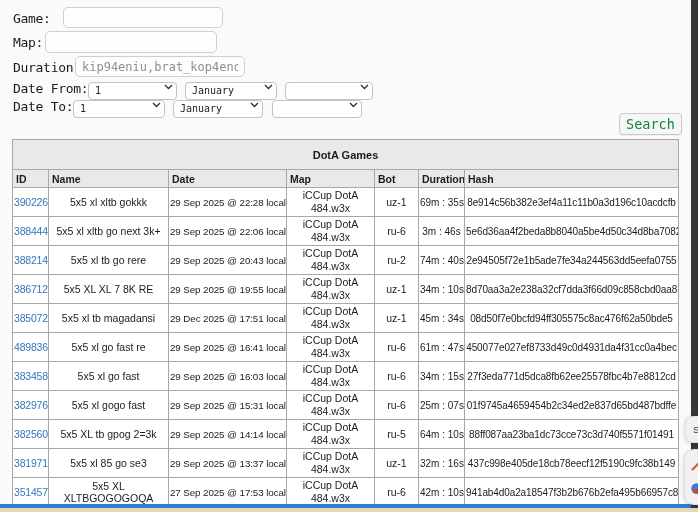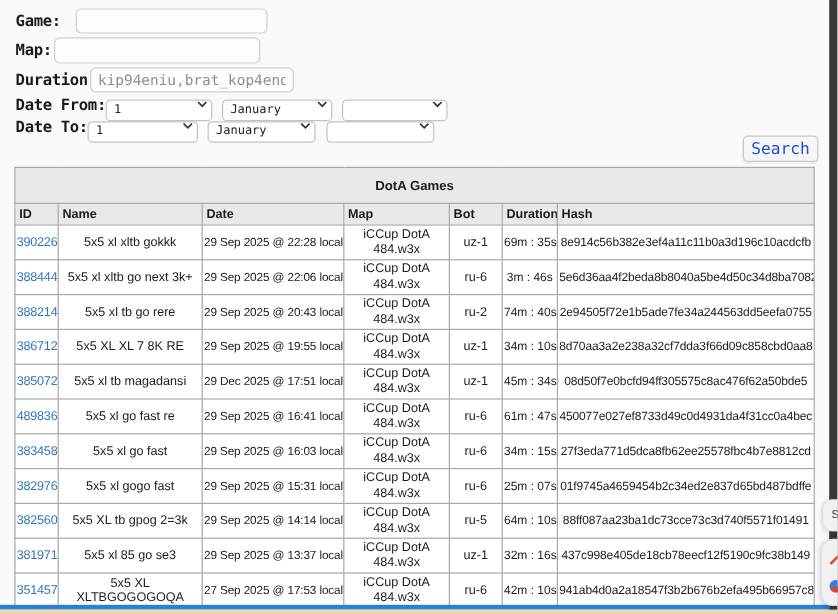--- a/index.html
+++ b/index.html
@@ -1,36 +1,36 @@
 <!DOCTYPE html>
 <html style="--link-blue: #3377bb; --edge-dark: #37373a; --strip-blue: #2b7fd4; --strip-tan: #e8d8b4;"><head>
 <meta charset="utf-8">
 <style>
   * { margin:0; padding:0; box-sizing:border-box; }
   html,body { width:698px; height:512px; overflow:hidden; }
   body { position:relative; background:#fafafa; font-family:"DejaVu Sans Mono", monospace; }
 
   
   .abs { position:absolute; }
-  .flabel { font-size:13px; font-weight:700; color:#1a1a1a; letter-spacing:-0.3px; white-space:nowrap; }
+  .flabel { font-size:13px; font-weight:400; color:#1a1a1a; letter-spacing:-0.3px; white-space:nowrap; }
   .tinput {
     border:1px solid #cfcfcf; border-radius:5px; background:#fdfdfd;
     font-family:"DejaVu Sans Mono", monospace; font-size:12px; color:#2a2a2a;
     padding:0 6px; outline:none;
   }
   .tinput.gray { color:#8f8f8f; }
   .sel { position:absolute; }
   .sel select {
     width:100%; height:100%; border:1px solid #c3c3c3; border-radius:4px; background:#fff;
     font-family:"DejaVu Sans Mono", monospace; font-size:10px; color:#222;
     -webkit-appearance:none; appearance:none; padding:0 14px 0 6px; outline:none;
   }
   .sel .chev { position:absolute; right:4px; top:5px; pointer-events:none; line-height:0; }
   .search-btn {
-    border:1px solid #c9c9c9; border-radius:4px; background:#f6f6f6; color:#1d4ed8;
+    border:1px solid #c9c9c9; border-radius:4px; background:#f6f6f6; color:#15803d;
     font-family:"DejaVu Sans Mono", monospace; font-size:13.5px; cursor:pointer;
     box-shadow:0 1px 1px rgba(0,0,0,0.05);
   }
 
   
   table.games {
     position:absolute; left:12px; top:139px; width:666px;
     border-collapse:collapse; table-layout:fixed;
     font-family:"Liberation Sans", sans-serif; font-size:11px; color:#1c1c1c;
     background:#fff;

